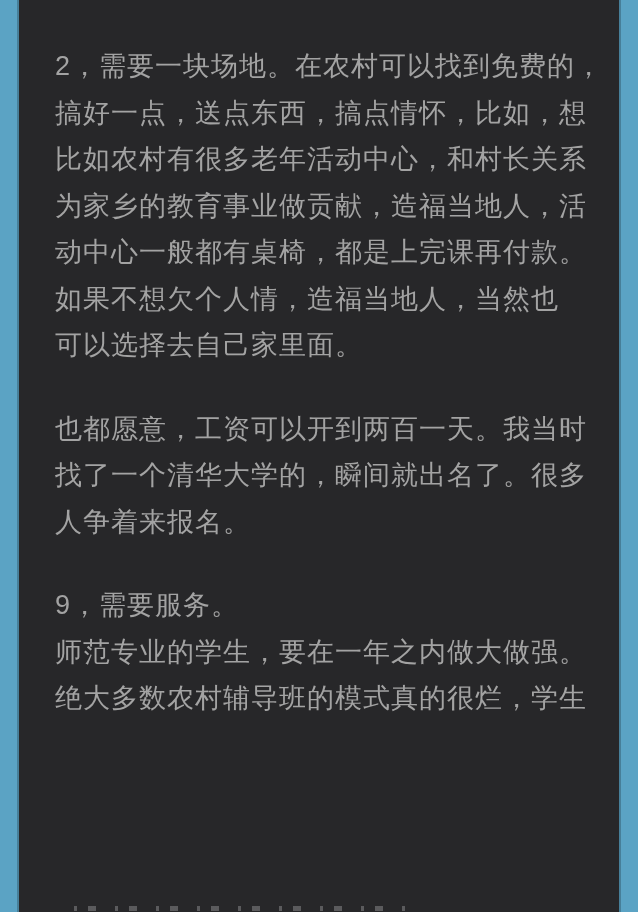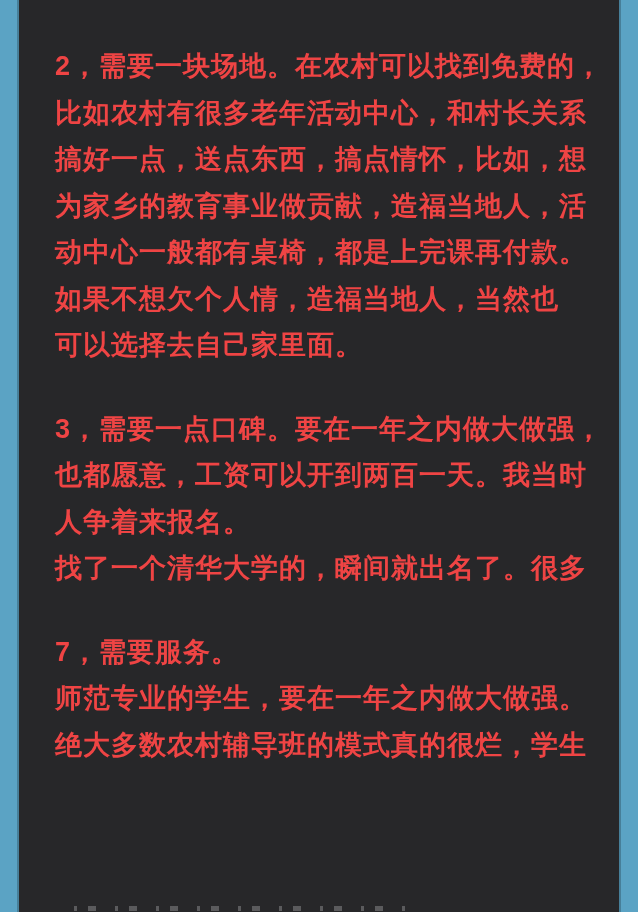--- a/index.html
+++ b/index.html
@@ -16,25 +16,25 @@
   .card {
     position: relative;
     box-sizing: border-box;
     width: 600px;
     height: 912px;
     margin: 0 auto;
     background: #272729;
     box-shadow: 0 0 0 2px rgba(0,0,0,0.22);
     overflow: hidden;
     padding: 43px 36px 0 36px;
-    color: #ef4444;
+    color: #a3a3a3;
     font-size: 27px;
     line-height: 46.5px;
     letter-spacing: 1px;
-    font-weight: 700;
+    font-weight: 400;
   }
   .paragraph {
     margin: 0 0 37px 0;
   }
   .line {
     white-space: nowrap;
   }
   
   .clipped-fragment {
     position: absolute;
@@ -52,36 +52,35 @@
     );
   }
 </style>
 </head>
 <body>
 
 <main class="card">
 
   <section class="paragraph">
     <div class="line">2，需要一块场地。在农村可以找到免费的，</div>
+    <div class="line">搞好一点，送点东西，搞点情怀，比如，想</div>
     <div class="line">比如农村有很多老年活动中心，和村长关系</div>
-    <div class="line">搞好一点，送点东西，搞点情怀，比如，想</div>
     <div class="line">为家乡的教育事业做贡献，造福当地人，活</div>
     <div class="line">动中心一般都有桌椅，都是上完课再付款。</div>
     <div class="line">如果不想欠个人情，造福当地人，当然也</div>
     <div class="line">可以选择去自己家里面。</div>
   </section>
 
   <section class="paragraph">
-    <div class="line">3，需要一点口碑。要在一年之内做大做强，</div>
     <div class="line">也都愿意，工资可以开到两百一天。我当时</div>
+    <div class="line">找了一个清华大学的，瞬间就出名了。很多</div>
     <div class="line">人争着来报名。</div>
-    <div class="line">找了一个清华大学的，瞬间就出名了。很多</div>
   </section>
 
   <section class="paragraph">
-    <div class="line">7，需要服务。</div>
+    <div class="line">9，需要服务。</div>
     <div class="line">师范专业的学生，要在一年之内做大做强。</div>
     <div class="line">绝大多数农村辅导班的模式真的很烂，学生</div>
   </section>
 
   <div class="clipped-fragment"></div>
 
 </main>
 
 </body></html>

